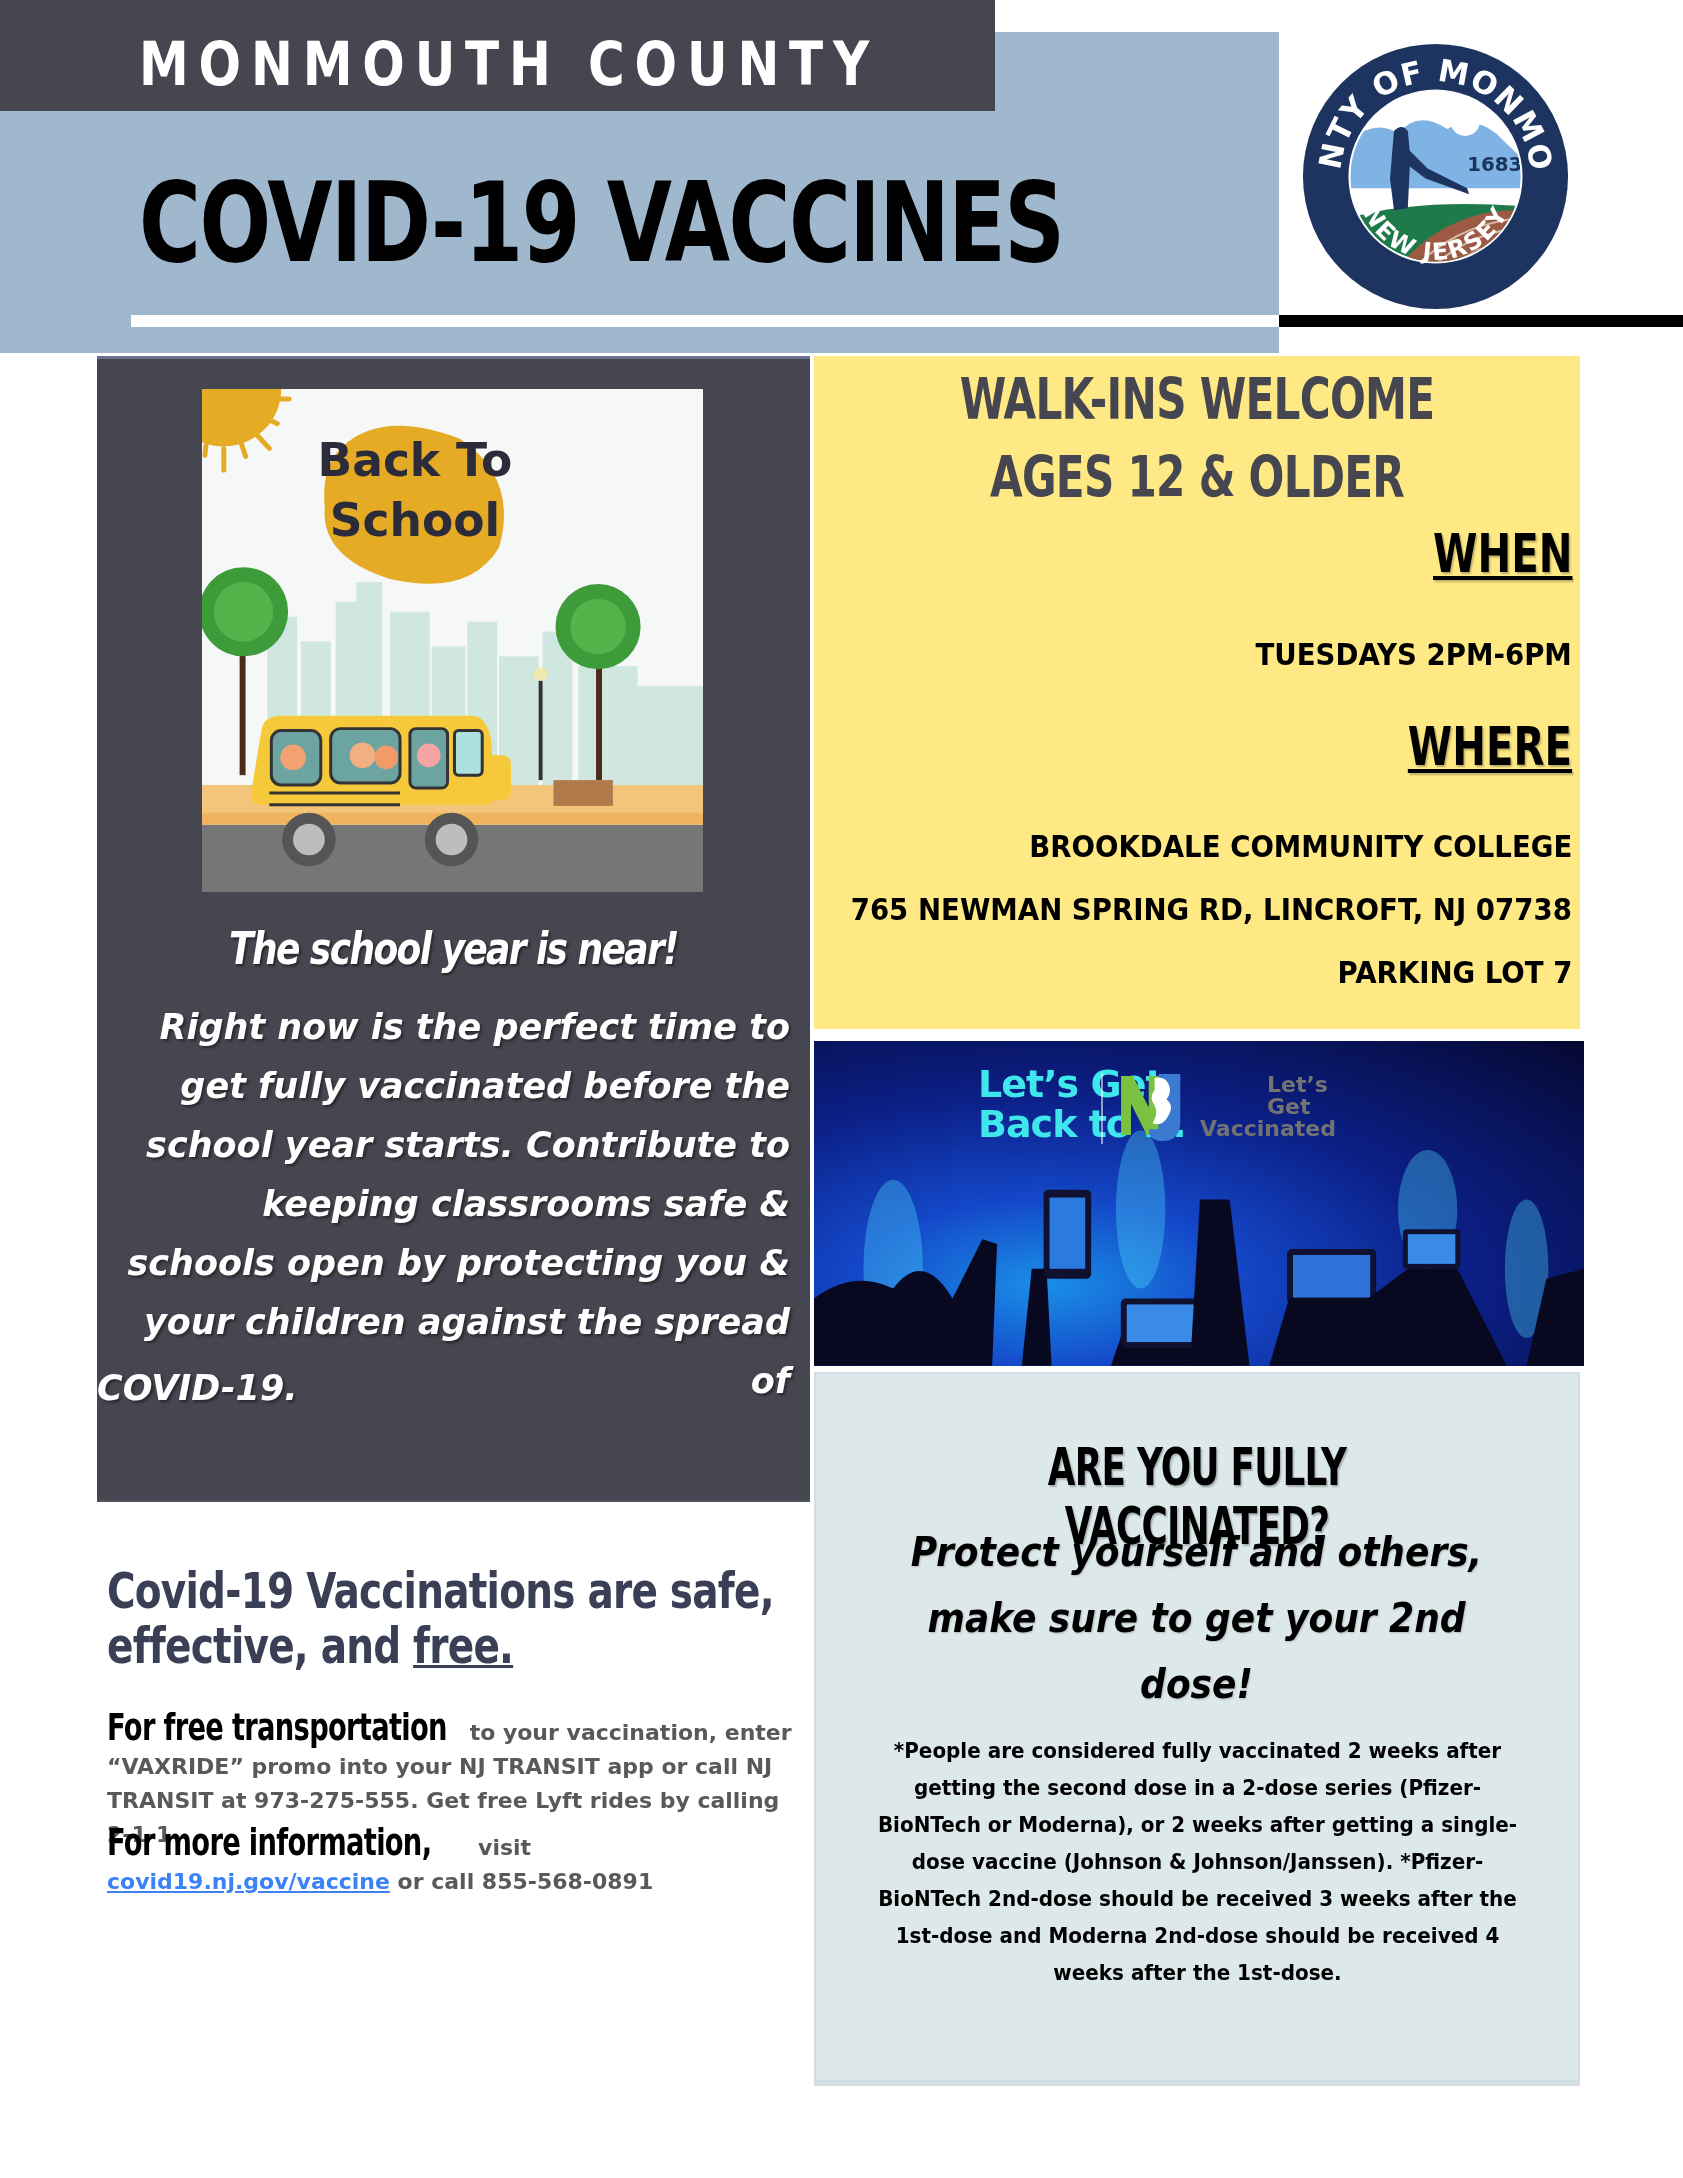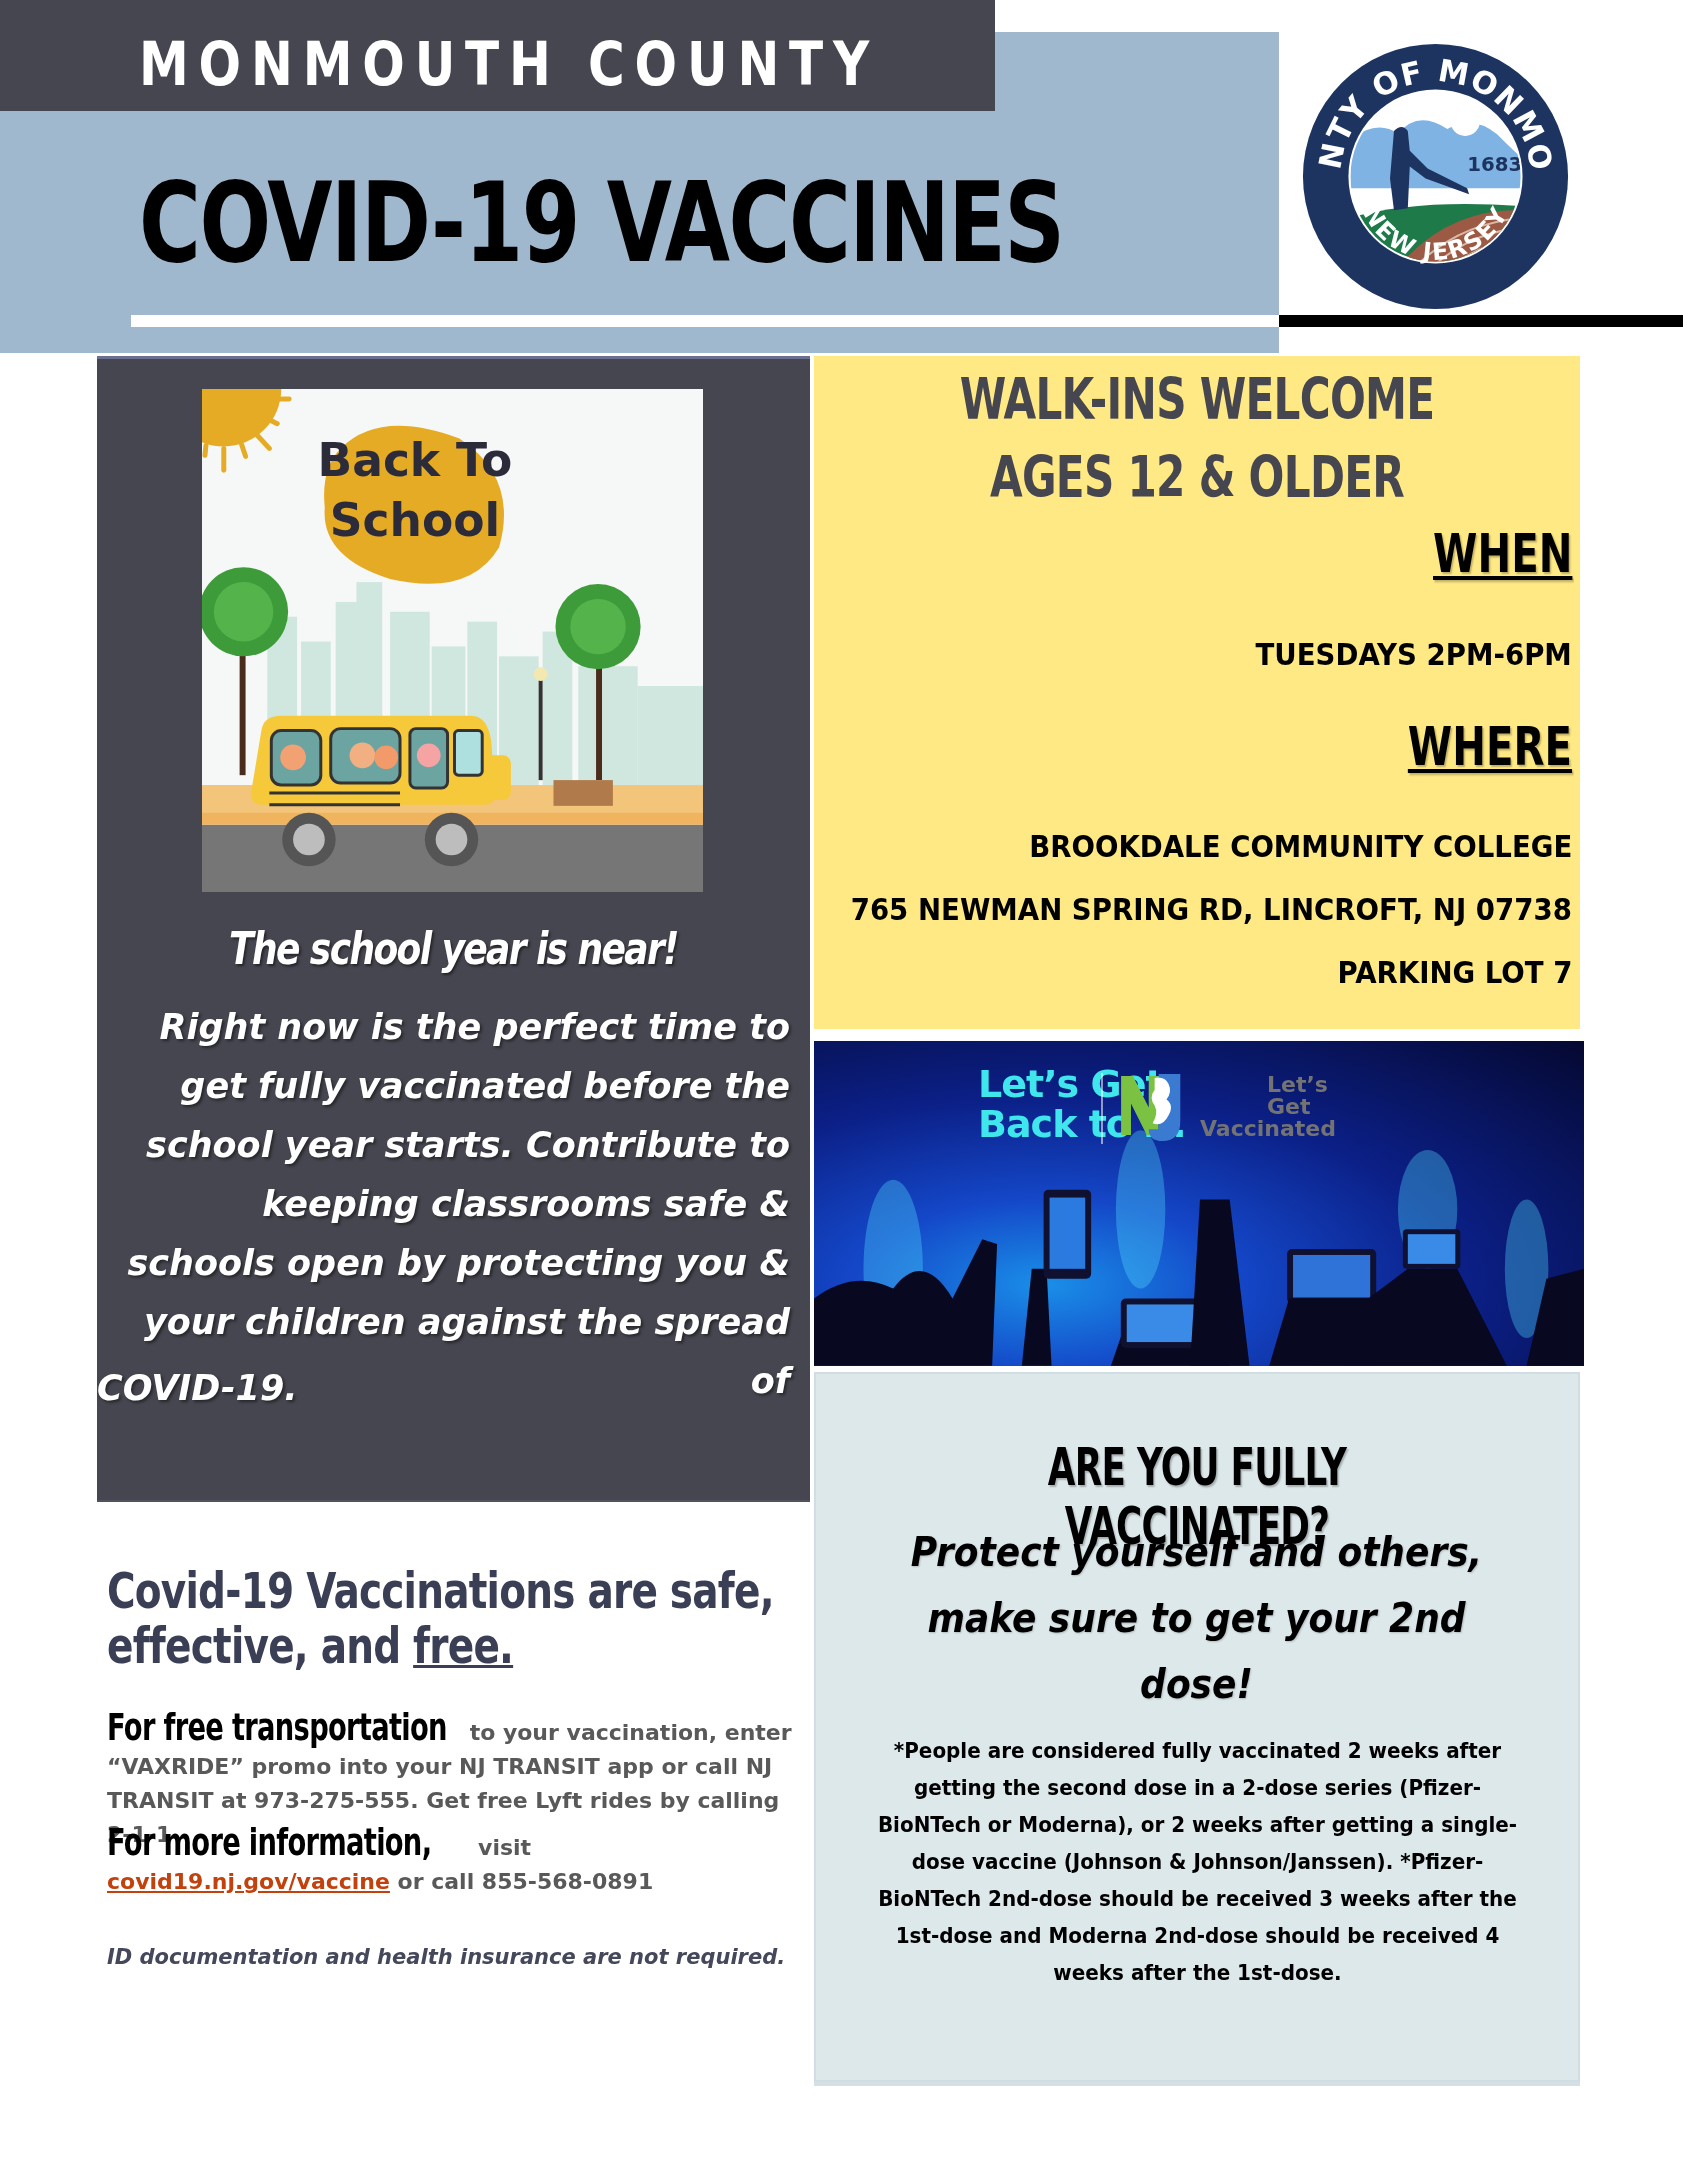--- a/index.html
+++ b/index.html
@@ -66,21 +66,21 @@
   .info-line { left: 107px; width: 693px; color: #595959; font-size: 22px; line-height: 34px; font-weight: bold;
     font-family: "DejaVu Sans", sans-serif; }
   .big-lead {
     display: inline-block; font-family: "DejaVu Sans", sans-serif; font-weight: bold;
     font-size: 38px; color: #000; letter-spacing: -1px;
     transform: scaleX(0.72); transform-origin: left bottom; margin-right: -117px; vertical-align: baseline;
   }
   #transport { top: 1710px; }
   #moreinfo { top: 1825px; }
   #moreinfo .big-lead { margin-right: -87px; }
-  #moreinfo a { color: #c2410c; text-decoration: underline; }
+  #moreinfo a { color: #3b82f6; text-decoration: underline; }
   #disclaimer {
     left: 107px; top: 1940px; width: 713px;
     font-family: "DejaVu Sans", sans-serif; font-style: italic; font-weight: bold;
     font-size: 21px; line-height: 35px; color: #44485a;
   }
 
   
   #yellow-panel { left: 814px; top: 356px; width: 766px; height: 673px; background: #ffe985; }
   .walkin {
     left: 814px; width: 766px; text-align: center;
@@ -263,21 +263,20 @@
 
 <div class="abs info-line" id="transport">
   <span class="big-lead">For free transportation</span><span> to your vaccination, enter “VAXRIDE” promo into your NJ TRANSIT app or call NJ TRANSIT at 973-275-555. Get free Lyft rides by calling 2-1-1</span>
 </div>
 
 <div class="abs info-line" id="moreinfo">
   <span class="big-lead">For more information,</span><span> visit </span><a>covid19.nj.gov/vaccine</a><span> or call 855-568-0891</span>
 </div>
 
 <div class="abs" id="disclaimer">
-  <div>ID documentation and health insurance are not required.</div>
 </div>
 
 <div class="abs" id="yellow-panel"></div>
 <div class="abs walkin" id="walkin-1">WALK-INS WELCOME</div>
 <div class="abs walkin" id="walkin-2">AGES 12 &amp; OLDER</div>
 <div class="abs yhead" id="when-h">WHEN</div>
 <div class="abs yline" id="when-val">TUESDAYS 2PM-6PM</div>
 <div class="abs yhead" id="where-h">WHERE</div>
 <div class="abs yline" id="where-1">BROOKDALE COMMUNITY COLLEGE</div>
 <div class="abs yline" id="where-2">765 NEWMAN SPRING RD, LINCROFT, NJ 07738</div>

